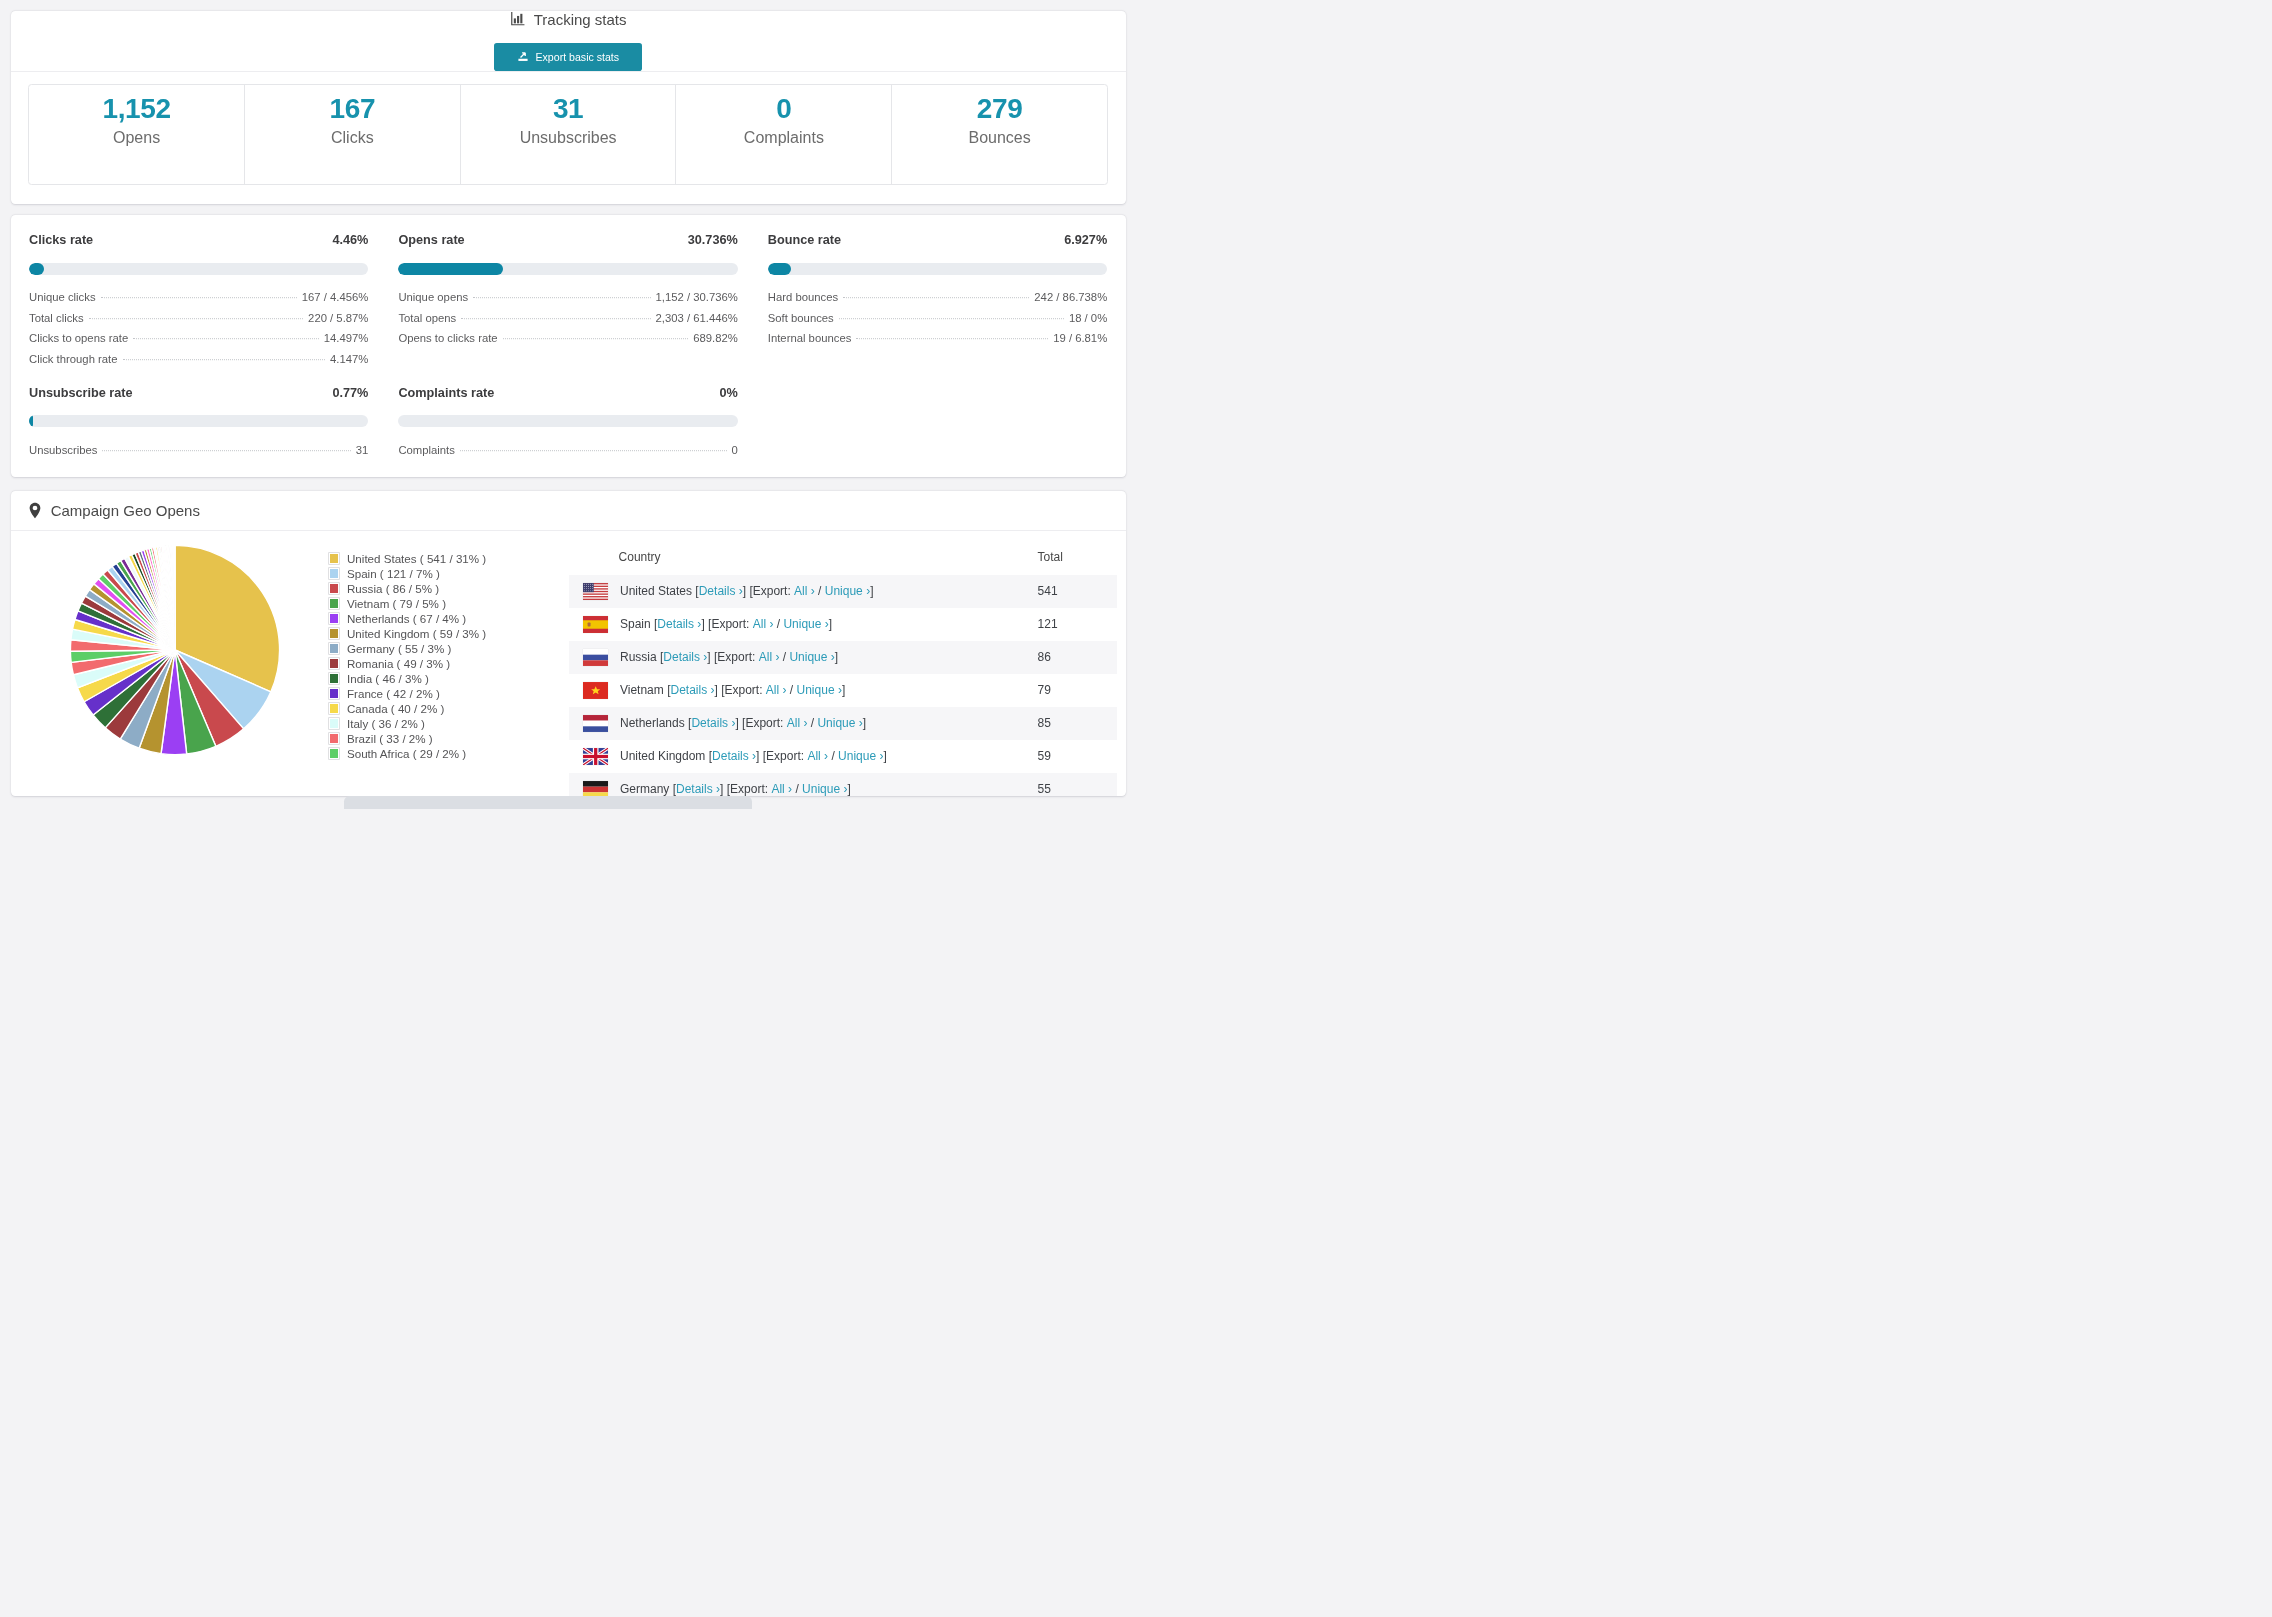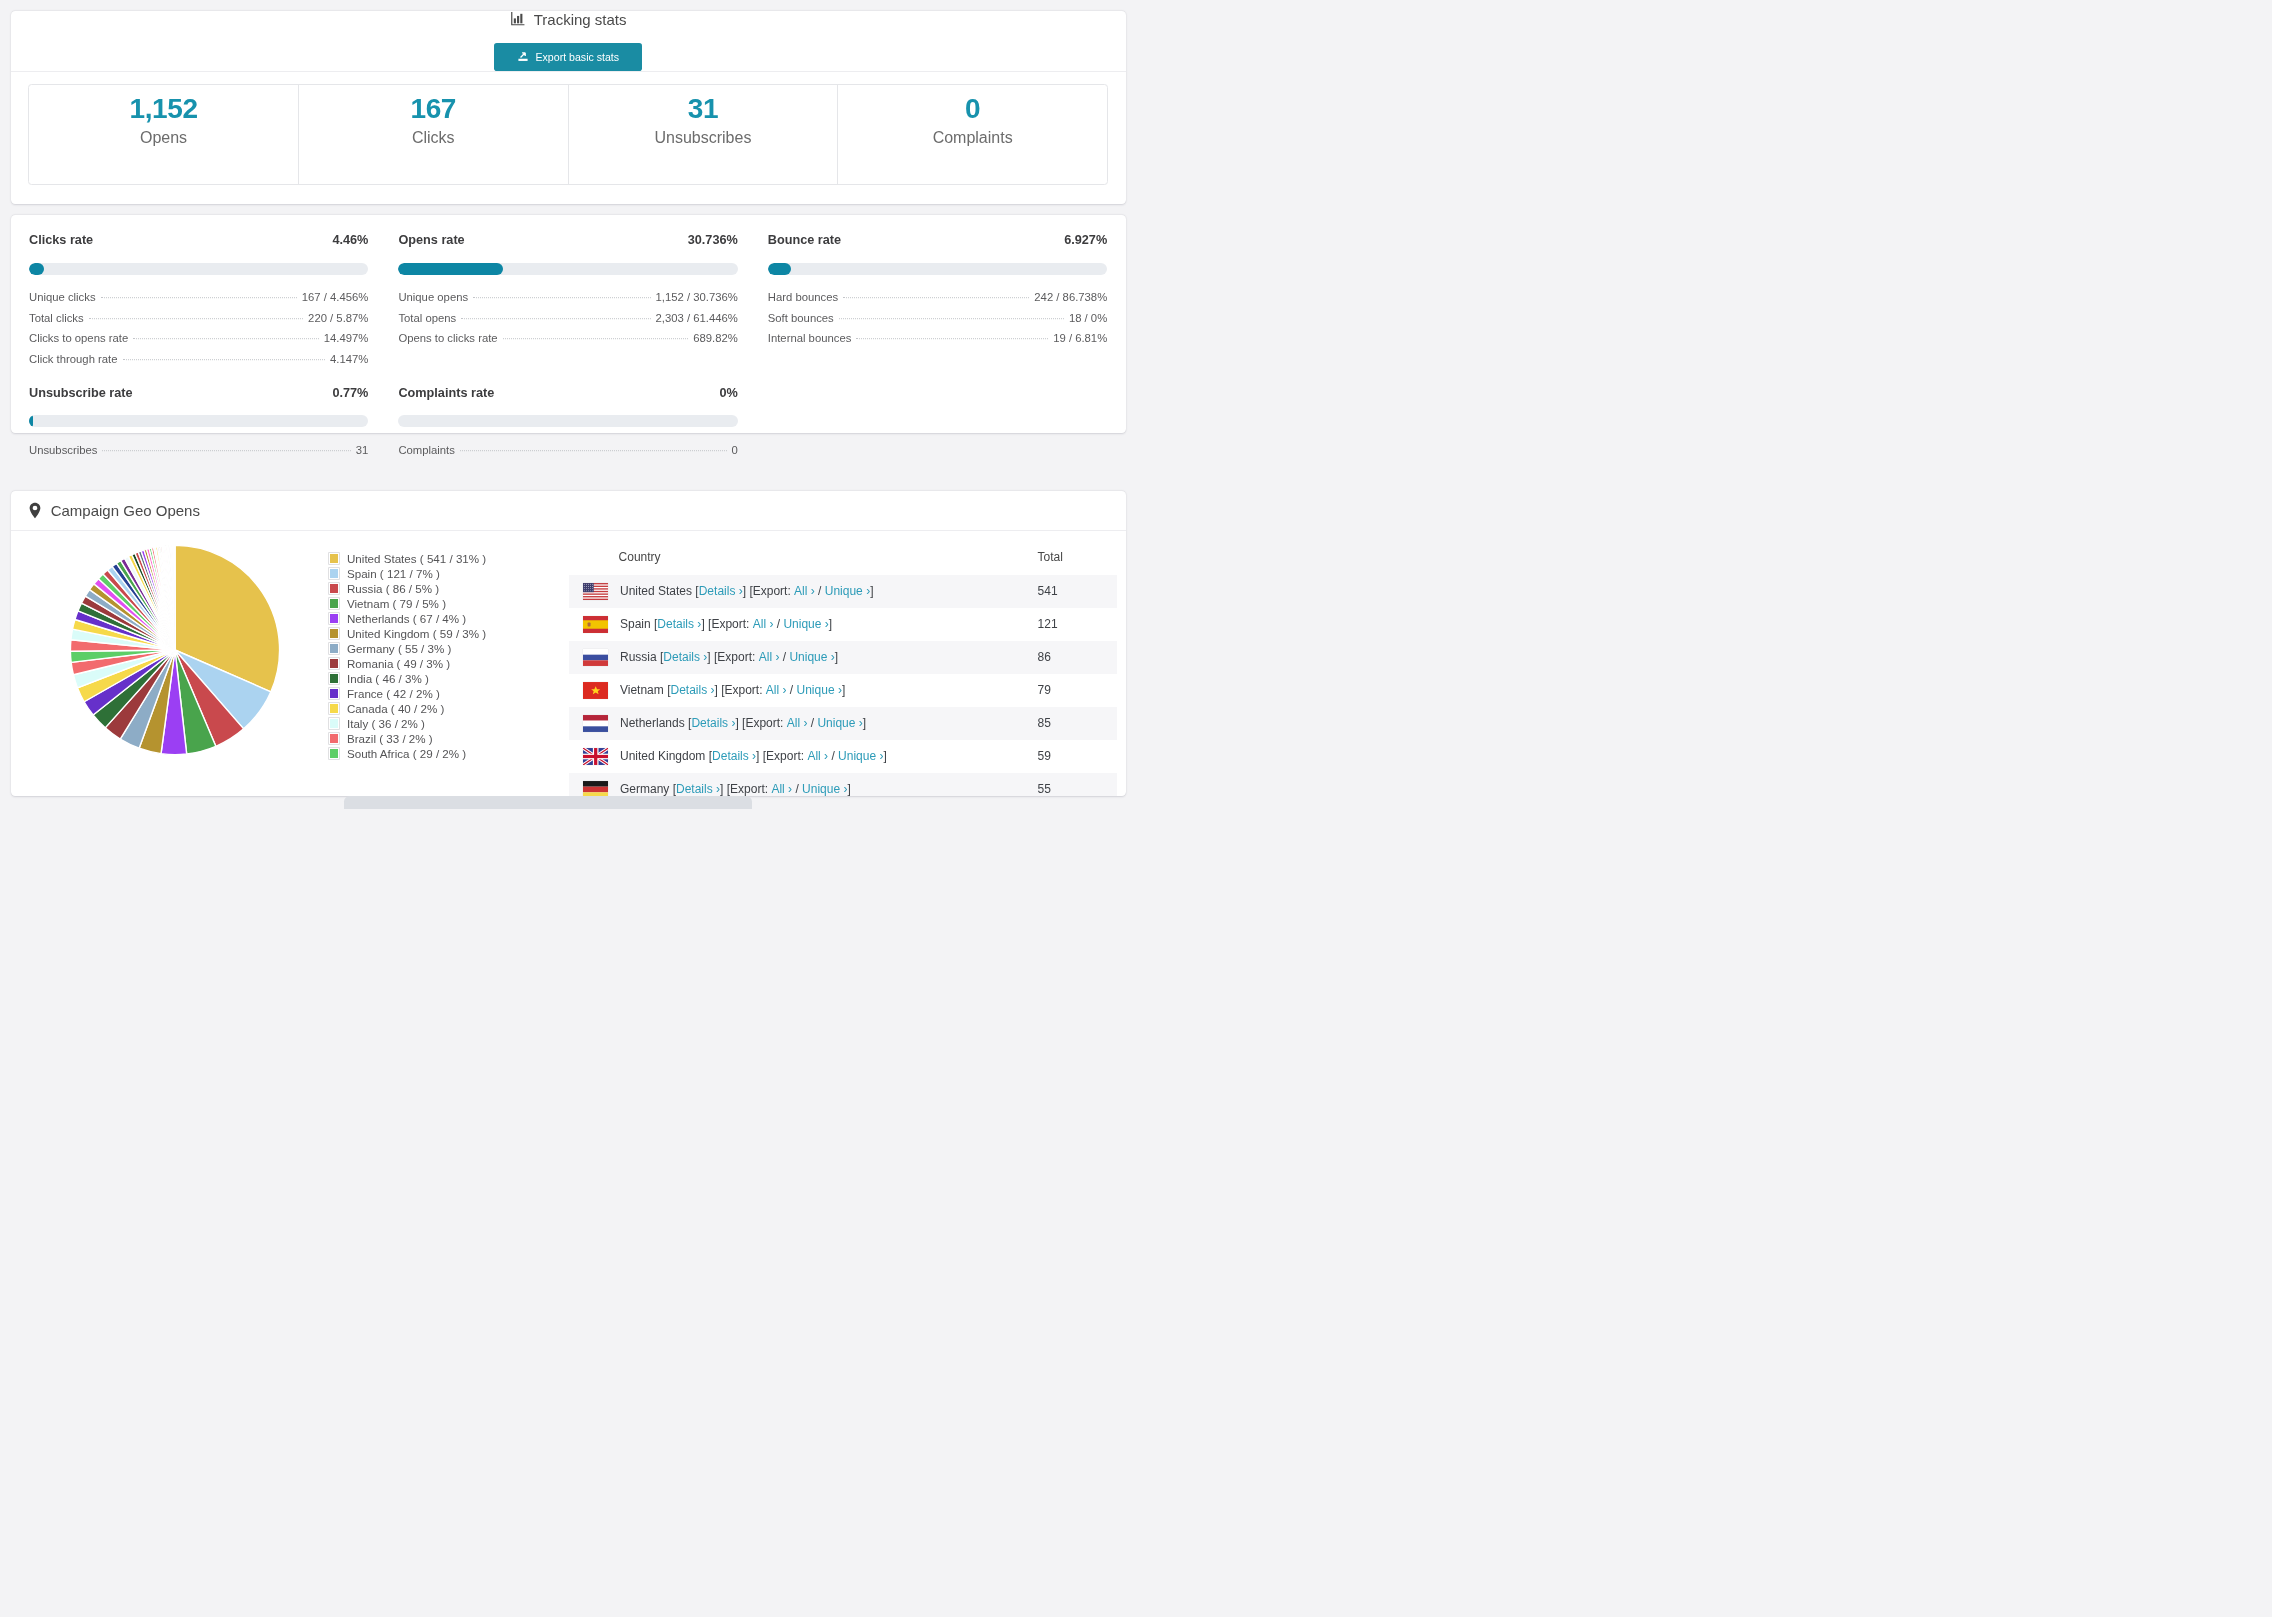--- a/index.html
+++ b/index.html
@@ -9,21 +9,21 @@
     background:#f3f3f5;
     font-family:"Liberation Sans", sans-serif;
     color:#4a4a4a;
   }
   .card {
     position:absolute; left:10.6px; width:1115px; background:#fff;
     border-radius:4.2px;
     box-shadow:0 0.7px 2.1px rgba(25,30,60,.14), 0 0 0 0.7px rgba(0,0,0,.02);
   }
   #card-tracking { top:10.6px;  height:193px; }
-  #card-rates    { top:215px; height:218px; }
+  #card-rates    { top:215px; height:262px; }
   #card-geo      { top:491px; height:305px; overflow:hidden; }
 
   .card-header {
     display:flex; align-items:center; justify-content:space-between;
     padding:0 17.6px; border-bottom:0.7px solid #ededf0;
   }
   #card-tracking .card-header { height:61px;flex-direction:column; }
   #card-geo .card-header      { height:40px; }
   .card-title { display:flex; align-items:center; gap:8.5px; font-size:15px; color:#4a4a4a; }
   .card-title svg { display:block; }
@@ -119,20 +119,24 @@
         <div class="stat-value">167</div>
         <div class="stat-label">Clicks</div>
       </div>
       <div class="stat-cell">
         <div class="stat-value">31</div>
         <div class="stat-label">Unsubscribes</div>
       </div>
       <div class="stat-cell">
         <div class="stat-value">0</div>
         <div class="stat-label">Complaints</div>
+      </div>
+      <div class="stat-cell">
+        <div class="stat-value">279</div>
+        <div class="stat-label">Bounces</div>
       </div>
     </div>
 </div>
 
 <div class="card" id="card-rates">
   <div id="rates-grid">
       <section class="rate-block">
         <div class="rate-head">
           <span class="rate-title">Clicks rate</span>
           <span class="rate-value">4.46%</span>

